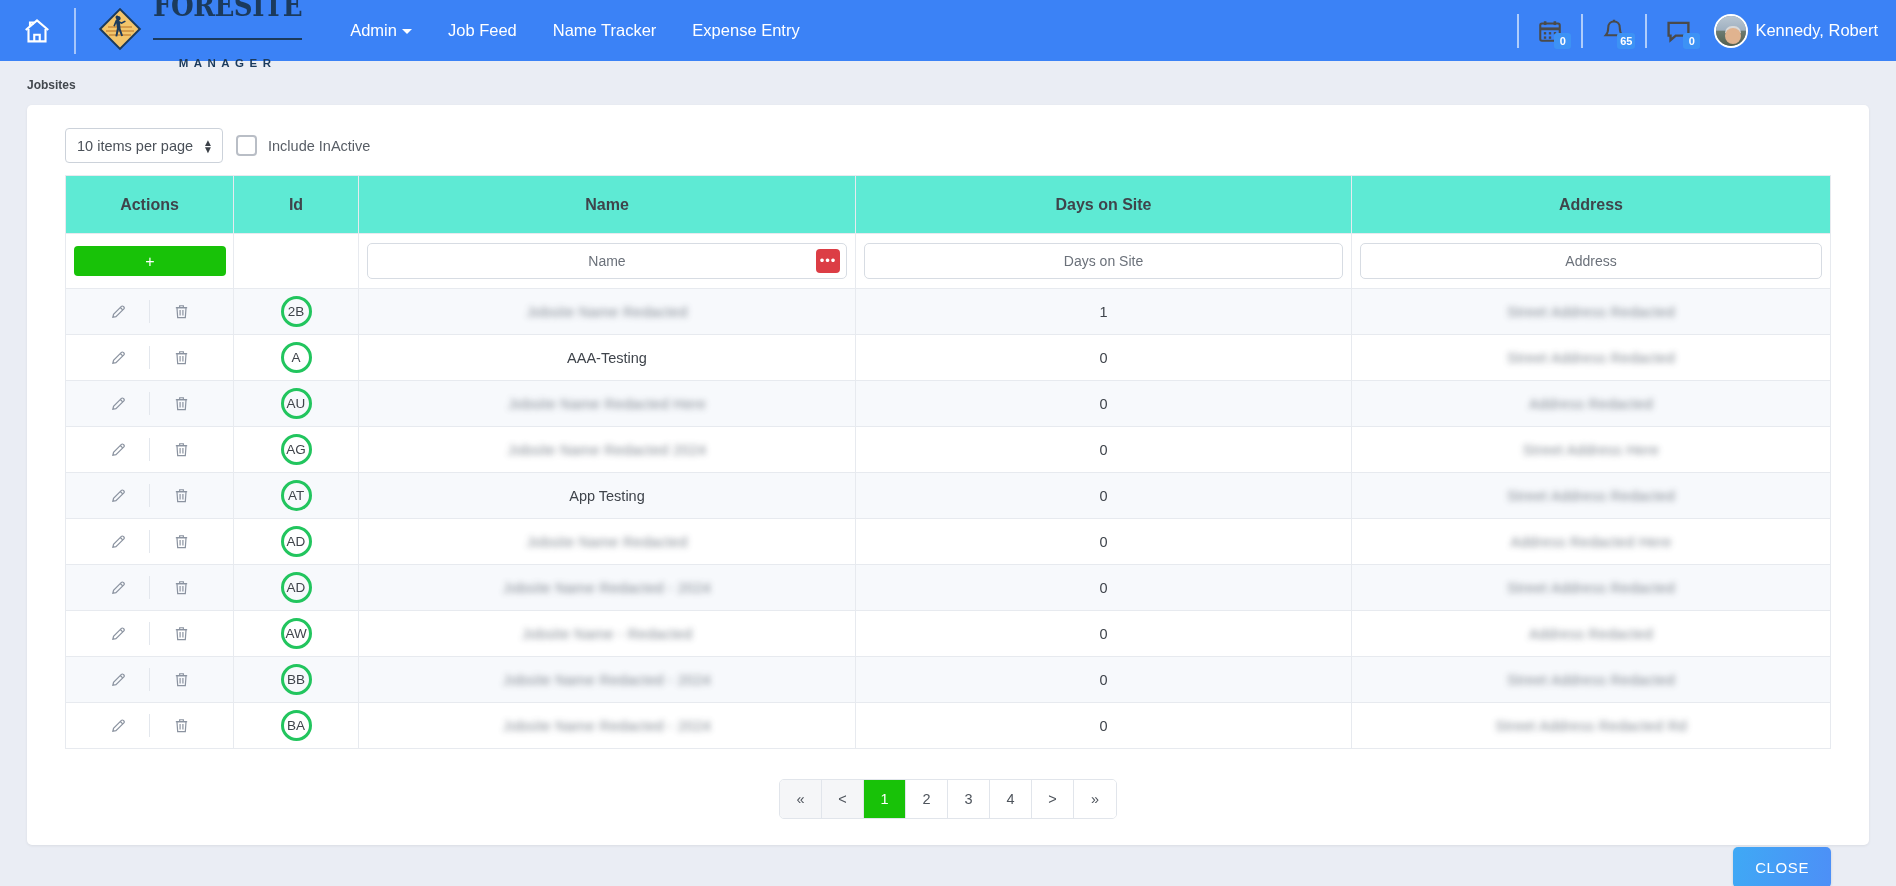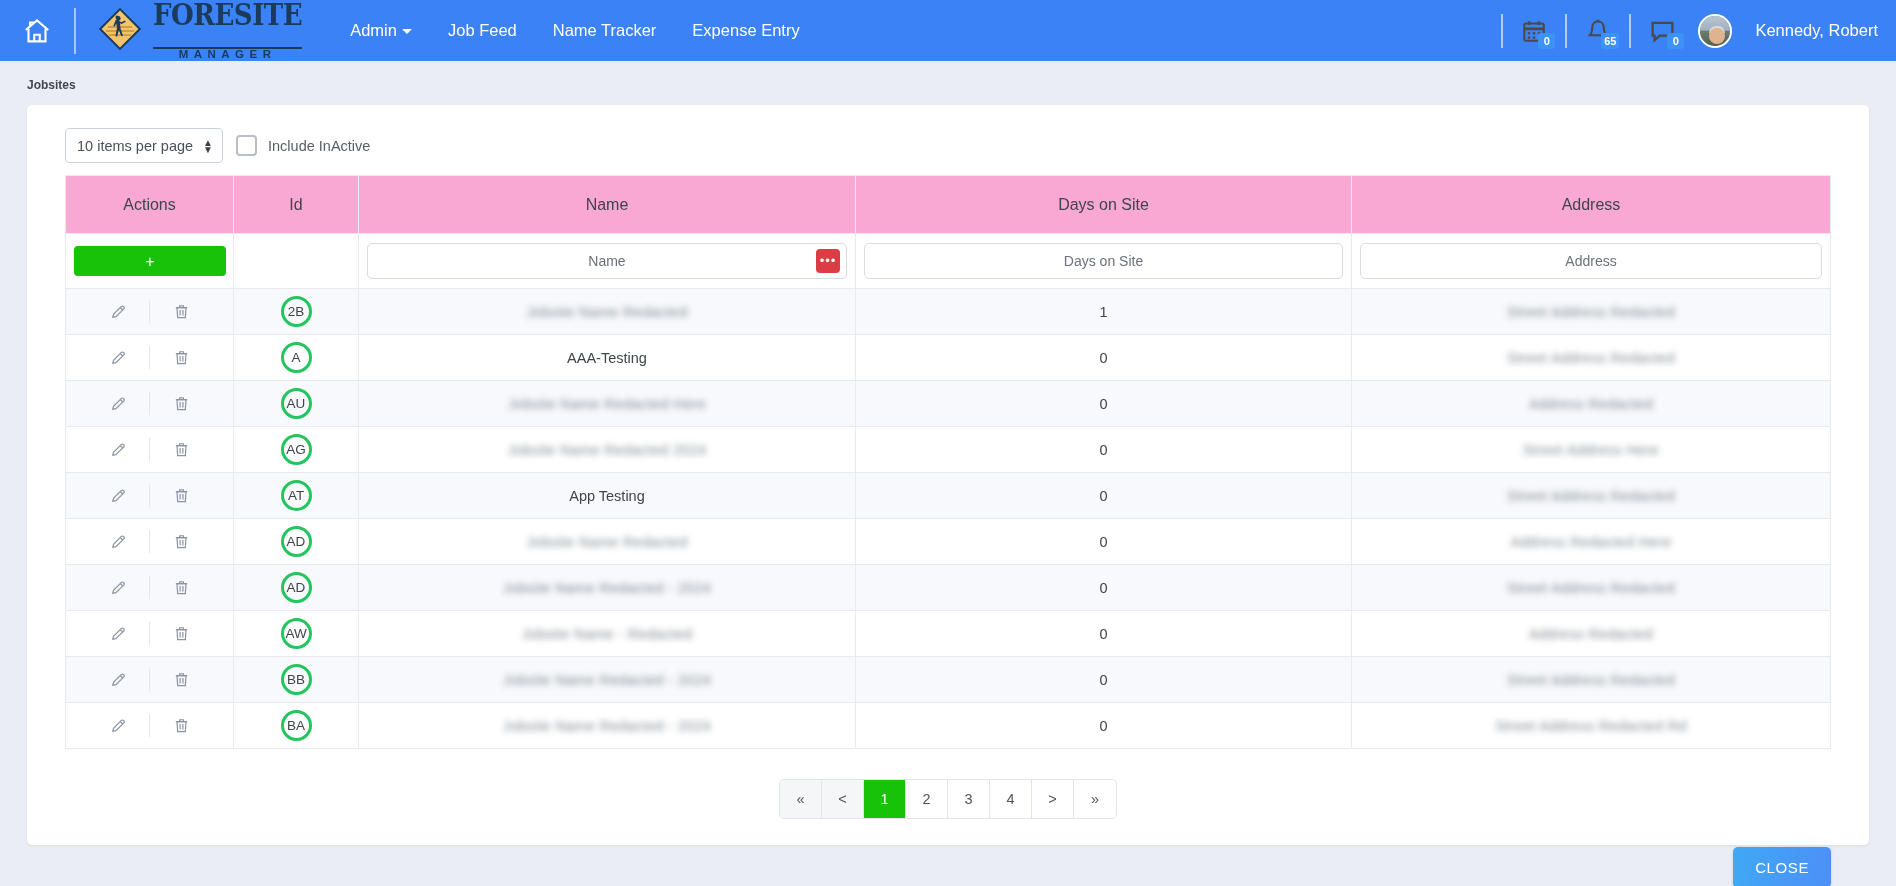--- a/index.html
+++ b/index.html
@@ -54,21 +54,21 @@
     font-weight: bold;
     font-size: 29px;
     letter-spacing: -0.5px;
     color: #1b3a5c;
     text-transform: uppercase;
     font-stretch: condensed;
   }
   .brand-sub {
     margin-top: 17px;
     border-top: 2px solid #1b3a5c;
-    padding-top: 0;
+    padding-top: 18px;
     font-size: 11.5px;
     letter-spacing: 5.5px;
     color: #1b3a5c;
     font-weight: bold;
     text-align: center;
   }
 
   .nav-links {
     display: flex;
     align-items: center;
@@ -140,21 +140,21 @@
     background: #7b8a9a;
     position: relative;
     flex: 0 0 auto;
   }
   .avatar .a-sky { position:absolute; inset:0; background: linear-gradient(#b9c6d2 0%, #9fb0c0 48%, #6d7c73 49%, #54604f 100%); }
   .avatar .a-head { position:absolute; width:16px; height:16px; border-radius:50%; background:#e0b38f; left:9px; top:12px; }
   .avatar .a-hair { position:absolute; width:16px; height:7px; border-radius:8px 8px 0 0; background:#d9d9d9; left:9px; top:10px; }
   .username {
     color: #ffffff;
     font-size: 16.5px;
-    margin-left: 23px;
+    margin-left: 7px;
     white-space: nowrap;
   }
 
   
   .page-title {
     font-size: 12px;
     color: #43484e;
     padding: 17px 0 13px 27px;
     font-weight: bold;
   }
@@ -219,25 +219,25 @@
     margin: 0 38px;
     border-collapse: collapse;
     table-layout: fixed;
   }
   table.grid th, table.grid td {
     border: 1px solid #e7eaef;
     vertical-align: middle;
   }
   table.grid th {
     font-size: 16px;
-    font-weight: normal;
+    font-weight: bold;
     color: #3f444b;
     height: 58px;
     text-align: center;
-    background: #f9a8d4;
+    background: #5eead4;
   }
   .col-actions { width: 168px; }
   .col-id      { width: 125px; }
   .col-name    { width: 497px; }
   .col-days    { width: 496px; }
 
   tr.filter-row td { height: 55px; padding: 0 8px; background:#fff; }
   .btn-add {
     display: block;
     width: 152px;

